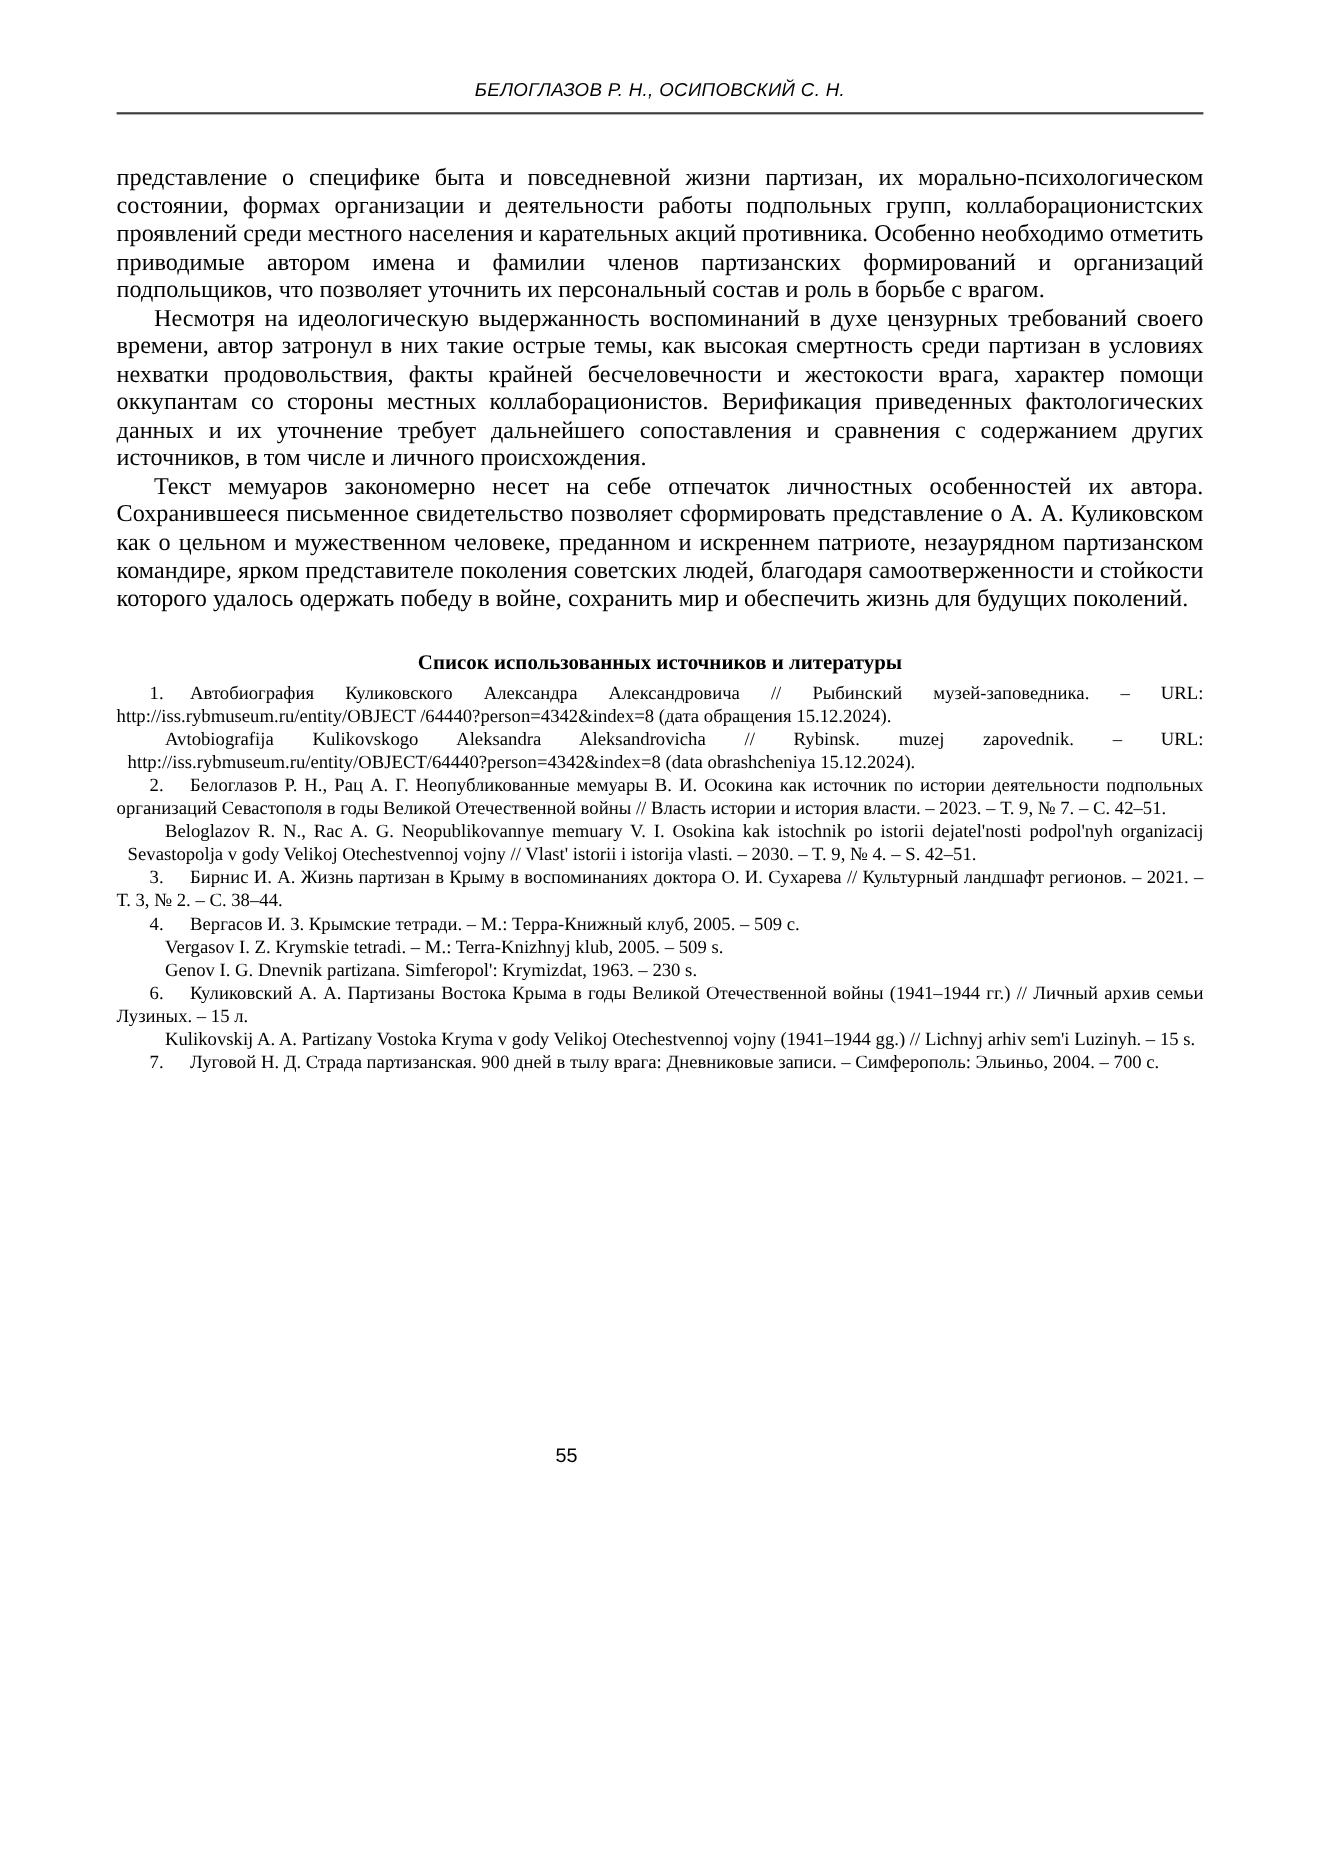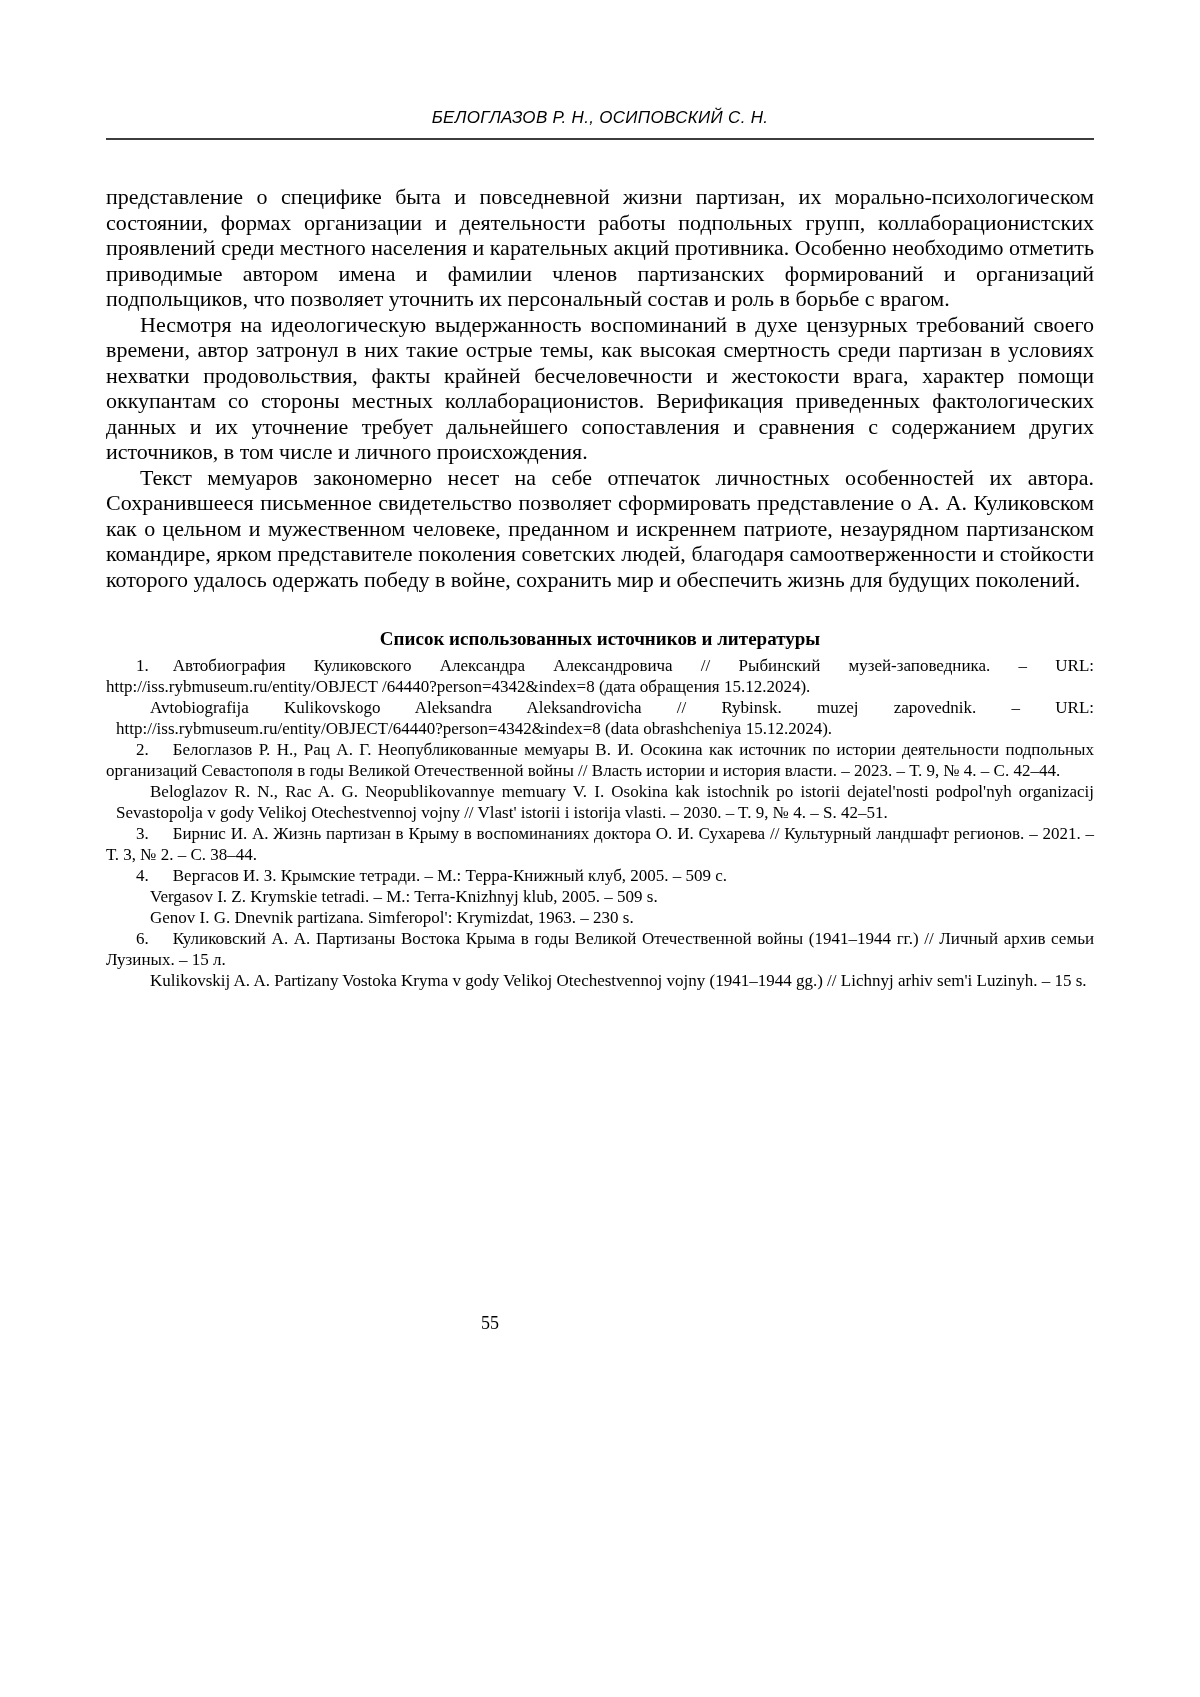--- a/index.html
+++ b/index.html
@@ -13,21 +13,21 @@
     width: 1200px;
     height: 1697px;
     background: #ffffff;
     box-sizing: border-box;
     padding: 0 106px;
     overflow: hidden;
     font-family: "Liberation Serif", "DejaVu Serif", serif;
   }
   
   .running-head {
-    margin-top: 108px;
+    margin-top: 72px;
     text-align: center;
     font-family: "Liberation Sans", "DejaVu Sans", sans-serif;
     font-style: italic;
     font-size: 17px;
     line-height: 20px;
     letter-spacing: 0.3px;
   }
   .header-rule {
     border: none;
     border-top: 2.5px solid #3d3d3d;
@@ -72,22 +72,22 @@
     margin-left: 10px;
   }
   .ref-gap {
     display: inline-block;
     width: 24px;
   }
   
   .page-number {
     position: absolute;
     top: 1313px;
-    left: 481px;
-    font-family: Liberation Serif, serif;
+    left: 505px;
+    font-family: Liberation Sans, sans-serif;
     font-size: 18px;
     line-height: 20px;
   }
 </style>
 </head>
 <body>
 
 <div class="page">
 
   <header>
@@ -103,21 +103,21 @@
 
   <section>
     <h2 class="ref-heading">Список использованных источников и литературы</h2>
     <div class="ref-list">
   <div class="ref-entry">
     <p class="ref-line numbered"><span class="ref-num">1.</span><span class="ref-gap"></span><span class="ref-text">Автобиография Куликовского Александра Александровича // Рыбинский музей-заповедника. – URL: http://iss.rybmuseum.ru/entity/OBJECT /64440?person=4342&amp;index=8 (дата обращения 15.12.2024).</span></p>
     <p class="ref-line translit">Avtobiografija Kulikovskogo Aleksandra Aleksandrovicha // Rybinsk. muzej zapovednik. – URL: http://iss.rybmuseum.ru/entity/OBJECT/64440?person=4342&amp;index=8 (data obrashcheniya 15.12.2024).</p>
   </div>
 
   <div class="ref-entry">
-    <p class="ref-line numbered"><span class="ref-num">2.</span><span class="ref-gap"></span><span class="ref-text">Белоглазов Р. Н., Рац А. Г. Неопубликованные мемуары В. И. Осокина как источник по истории деятельности подпольных организаций Севастополя в годы Великой Отечественной войны // Власть истории и история власти. – 2023. – Т. 9, № 4. – С. 42–44.</span></p>
+    <p class="ref-line numbered"><span class="ref-num">2.</span><span class="ref-gap"></span><span class="ref-text">Белоглазов Р. Н., Рац А. Г. Неопубликованные мемуары В. И. Осокина как источник по истории деятельности подпольных организаций Севастополя в годы Великой Отечественной войны // Власть истории и история власти. – 2023. – Т. 9, № 7. – С. 42–51.</span></p>
     <p class="ref-line translit">Beloglazov R. N., Rac A. G. Neopublikovannye memuary V. I. Osokina kak istochnik po istorii dejatel'nosti podpol'nyh organizacij Sevastopolja v gody Velikoj Otechestvennoj vojny // Vlast' istorii i istorija vlasti. – 2030. – T. 9, № 4. – S. 42–51.</p>
   </div>
 
   <div class="ref-entry">
     <p class="ref-line numbered"><span class="ref-num">3.</span><span class="ref-gap"></span><span class="ref-text">Бирнис И. А. Жизнь партизан в Крыму в воспоминаниях доктора О. И. Сухарева // Культурный ландшафт регионов. – 2021. – Т. 3, № 2. – С. 38–44.</span></p>
   </div>
 
   <div class="ref-entry">
     <p class="ref-line numbered"><span class="ref-num">4.</span><span class="ref-gap"></span><span class="ref-text">Вергасов И. З. Крымские тетради. – М.: Терра-Книжный клуб, 2005. – 509 с.</span></p>
     <p class="ref-line translit">Vergasov I. Z. Krymskie tetradi. – M.: Terra-Knizhnyj klub, 2005. – 509 s.</p>
@@ -125,18 +125,22 @@
 
   <div class="ref-entry">
     <p class="ref-line translit">Genov I. G. Dnevnik partizana. Simferopol': Krymizdat, 1963. – 230 s.</p>
   </div>
 
   <div class="ref-entry">
     <p class="ref-line numbered"><span class="ref-num">6.</span><span class="ref-gap"></span><span class="ref-text">Куликовский А. А. Партизаны Востока Крыма в годы Великой Отечественной войны (1941–1944 гг.) // Личный архив семьи Лузиных. – 15 л.</span></p>
     <p class="ref-line translit">Kulikovskij A. A. Partizany Vostoka Kryma v gody Velikoj Otechestvennoj vojny (1941–1944 gg.) // Lichnyj arhiv sem'i Luzinyh. – 15 s.</p>
   </div>
 
+  <div class="ref-entry">
+    <p class="ref-line numbered"><span class="ref-num">7.</span><span class="ref-gap"></span><span class="ref-text">Луговой Н. Д. Страда партизанская. 900 дней в тылу врага: Дневниковые записи. – Симферополь: Эльиньо, 2004. – 700 с.</span></p>
+
+  </div>
 </div>
   </section>
 
   <div class="page-number">55</div>
 
 </div>
 
 </body></html>

